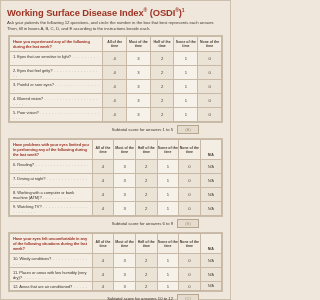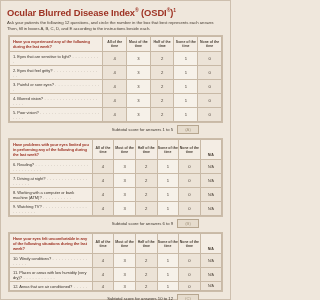--- a/index.html
+++ b/index.html
@@ -117,21 +117,21 @@
     display:flex;align-items:center;justify-content:center;
     box-sizing:border-box;
   }
 </style>
 </head>
 <body>
 
 <div id="page">
 
   <div class="title">
-    <span>Ocular Blurred Disease Index</span><sup>®</sup><span> (OSDI</span><sup>®</sup><span>)</span><sup>1</sup>
+    <span>Working Surface Disease Index</span><sup>®</sup><span> (OSDI</span><sup>®</sup><span>)</span><sup>1</sup>
   </div>
 
   <div class="intro">Ask your patients the following 12 questions, and circle the number in the box that best represents each answer. Then, fill in boxes A, B, C, D, and E according to the instructions beside each.</div>
 
   <div class="section">
     <table class="grid">
       <colgroup>
         <col style="width:44%">
           <col style="width:11.2%">
           <col style="width:11.2%">

